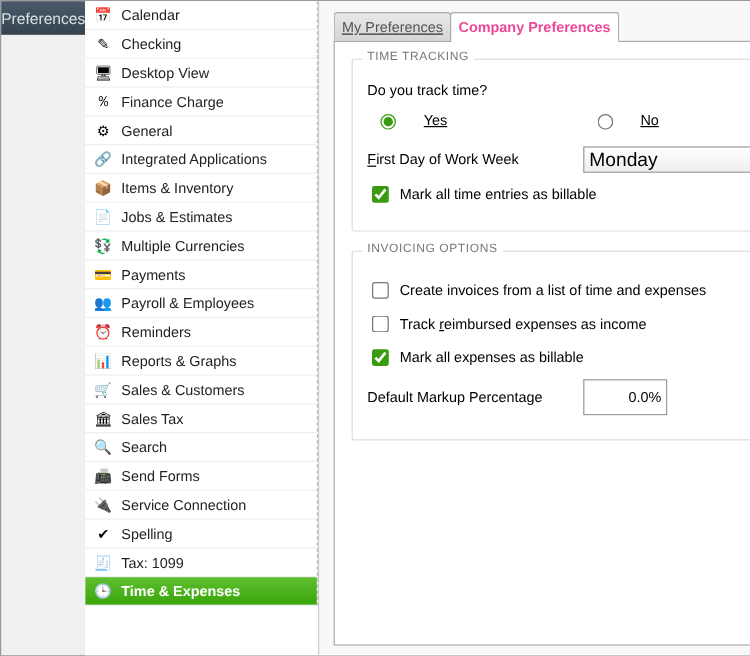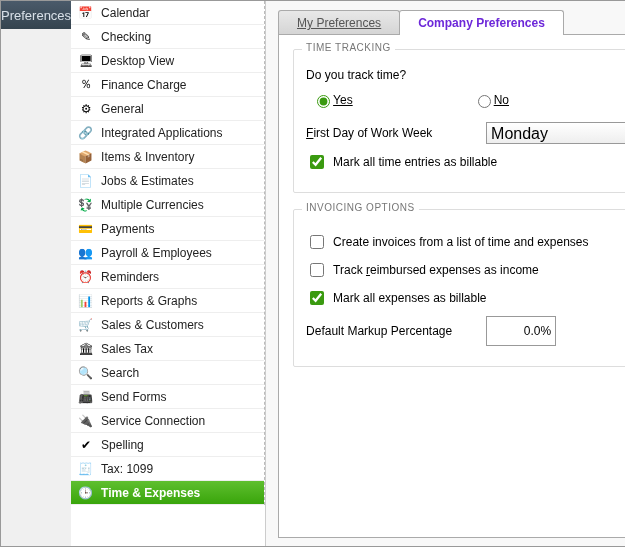--- a/index.html
+++ b/index.html
@@ -80,34 +80,34 @@
     display: flex;
     flex-direction: column;
   }
   .tabs {
     display: flex;
     align-items: flex-end;
     height: 26px;
     gap: 0;
   }
   .tab {
-    padding: 5px 18px;
+    padding: 5px 6px;
     border: 1px solid #aaa;
     border-bottom: none;
     border-radius: 3px 3px 0 0;
     background: linear-gradient(to bottom,#e8e8e8,#d4d4d4);
     color: #555;
     text-decoration: underline;
     cursor: pointer;
     font-size: 12px;
     margin-right: -1px;
   }
   .tab.active {
     background: #fff;
-    color: #6d28d9;
+    color: #ec4899;
     font-weight: bold;
     text-decoration: none;
     position: relative;
     z-index: 2;
   }
   .tab-content {
     flex: 1;
     border: 1px solid #aaa;
     background: #fff;
     margin-top: -1px;
@@ -136,21 +136,21 @@
   }
   .radio-row {
     display: flex;
     align-items: center;
     gap: 120px;
     margin: 8px 0 14px 6px;
   }
   .radio-opt {
     display: flex;
     align-items: center;
-    gap: 0;
+    gap: 20px;
   }
   .row {
     display: flex;
     align-items: center;
     margin: 8px 0;
   }
   .row-label {
     width: 180px;
   }
   select.combo {

